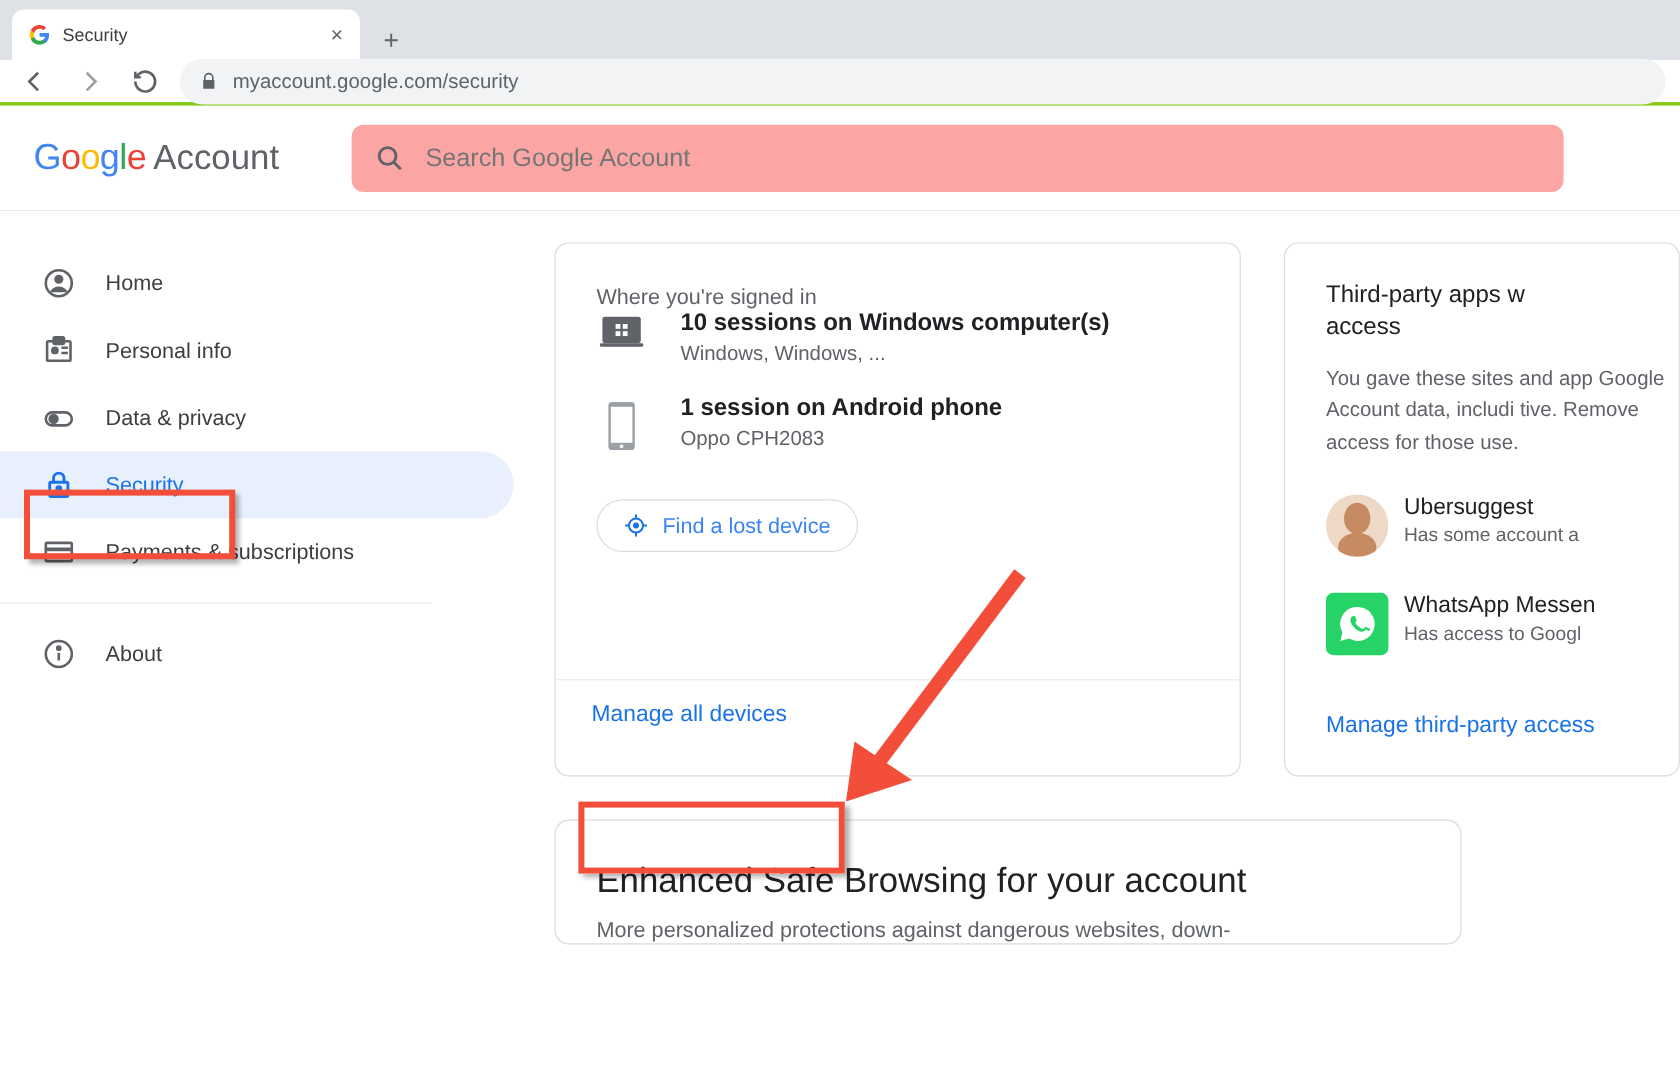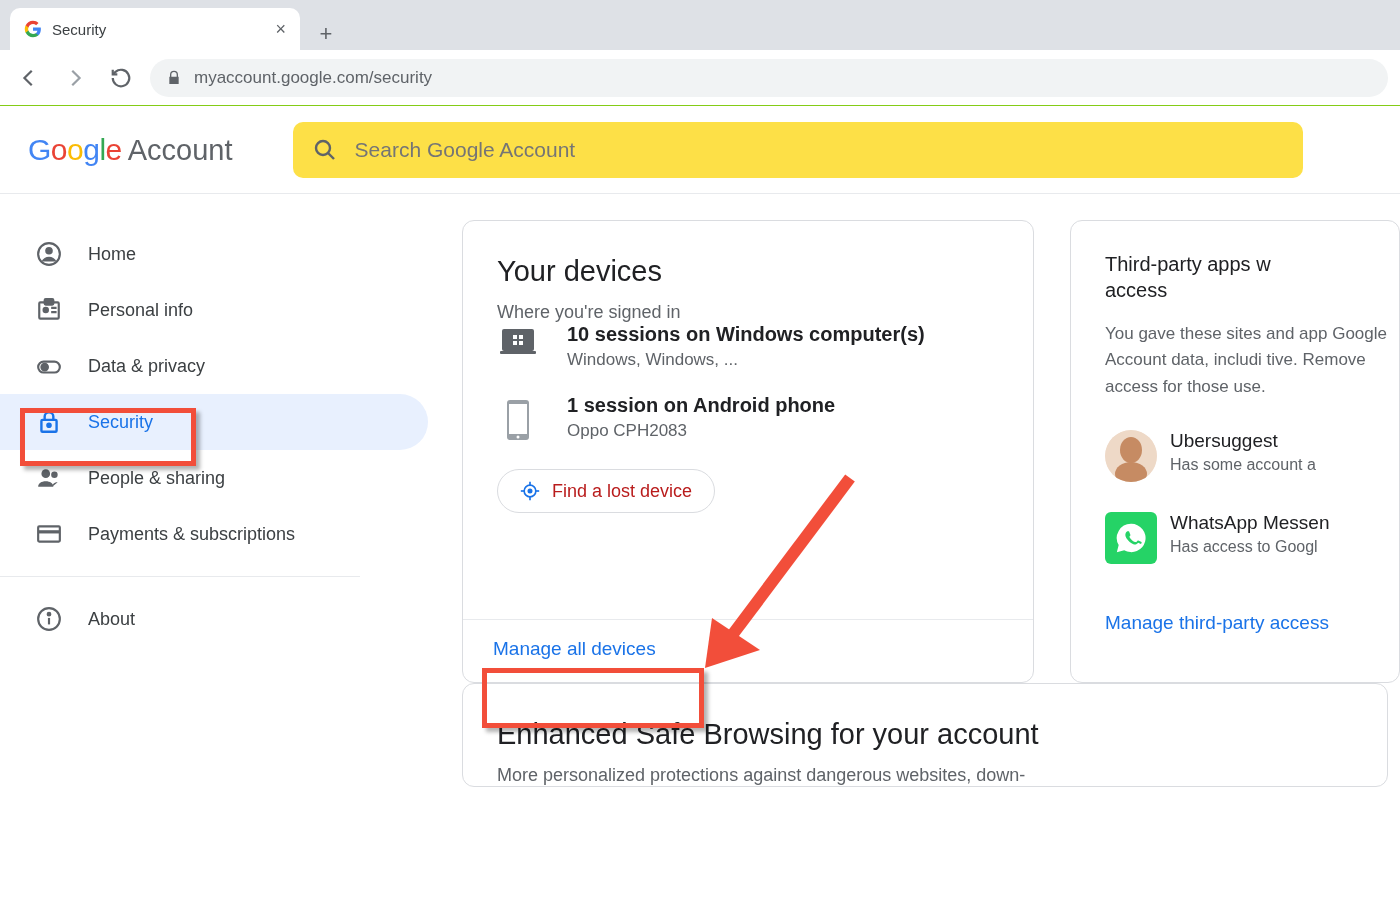--- a/index.html
+++ b/index.html
@@ -6,31 +6,31 @@
 body { width:1400px; height:900px; overflow:hidden; background:#fff; }
 
 
 .browser-top { height:50px; background:#dee1e6; display:flex; align-items:flex-end; }
 .tab { background:#fff; height:42px; margin-left:10px; border-radius:10px 10px 0 0; display:flex; align-items:center; padding:0 14px; min-width:290px; font-size:15px; color:#3c4043; gap:10px; }
 .tab .favicon { width:18px; height:18px; display:flex; align-items:center; justify-content:center; }
 .tab .title { flex:1; }
 .tab .x { font-size:18px; color:#5f6368; cursor:pointer; }
 .newtab { width:32px; height:32px; display:flex; align-items:center; justify-content:center; color:#5f6368; font-size:22px; margin-left:10px; cursor:pointer; }
 
-.addr-row { height:56px; background:#fff; display:flex; align-items:center; padding:0 12px; gap:12px; border-bottom:1px solid #84cc16;justify-content:center;}
+.addr-row { height:38px; background:#fff; display:flex; align-items:center; padding:0 12px; gap:12px; border-bottom:3px solid #84cc16;justify-content:center;}
 .nav-btn { width:34px; height:34px; display:flex; align-items:center; justify-content:center; color:#5f6368; border-radius:50%; }
 .addr { flex:1; max-width:1240px; height:38px; background:#f1f3f4; border-radius:20px; display:flex; align-items:center; padding:0 16px; color:#5f6368; font-size:17px; gap:12px; }
 
 
 .app-header { height:88px; display:flex; align-items:center; padding:0 26px 0 28px; border-bottom:1px solid #e8eaed; gap:60px; }
 .logo-block { display:flex; align-items:baseline; gap:6px; }
 .g-logo { font-size:30px; font-weight:500; letter-spacing:-0.5px; }
 .g-logo .b{color:#4285F4}.g-logo .r{color:#EA4335}.g-logo .y{color:#FBBC05}.g-logo .g{color:#34A853}
 .acct-word { font-size:29px; color:#5f6368; font-weight:400; }
-.search-box { flex:1; max-width:1010px; height:56px; background:#fde047; border-radius:10px; display:flex; align-items:center; padding:0 20px; gap:18px; color:#5f6368; font-size:21px; }
+.search-box { flex:1; max-width:1010px; height:56px; background:#fca5a5; border-radius:10px; display:flex; align-items:center; padding:0 20px; gap:18px; color:#5f6368; font-size:21px; }
 .search-box .mag{ width:24px; height:24px; }
 
 
 .body { display:flex; }
 .sidebar { width:420px; padding-top:32px; }
 .nav-item { display:flex; align-items:center; height:56px; padding-left:36px; gap:26px; font-size:18px; color:#3c4043; cursor:pointer; position:relative; }
 .nav-item.active { color:#1a73e8; }
 .active-pill { position:absolute; left:0; top:0; right:-10px; bottom:0; background:#e8f0fe; border-radius:0 28px 28px 0; z-index:-1; }
 .nav-icon { width:26px; height:26px; display:flex; align-items:center; justify-content:center; }
 .divider { height:1px; background:#e8eaed; margin:14px 0 14px 0; width:360px; }
@@ -39,38 +39,38 @@
 
 .card { background:#fff; border:1px solid #dadce0; border-radius:12px; }
 .devices-card { width:572px; position:relative; }
 .card-body { padding:34px 34px 20px 34px; }
 .card-title { font-size:29px; color:#202124; font-weight:400; margin-bottom:14px; }
 .card-sub { font-size:18px; color:#5f6368; }
 .device-row { display:flex; gap:28px; margin-bottom:24px; }
 .dev-icon { width:42px; height:36px; margin-top:4px; display:flex; align-items:flex-start; justify-content:center; }
 .dev-main { font-size:20px; color:#202124; margin-bottom:4px;font-weight:bold; }
 .dev-sub { font-size:17px; color:#5f6368; }
-.find-chip { display:inline-flex; align-items:center; gap:12px; border:1px solid #dadce0; border-radius:22px; height:44px; padding:0 22px; font-size:18px; color:#b91c1c; margin-top:4px; }
+.find-chip { display:inline-flex; align-items:center; gap:12px; border:1px solid #dadce0; border-radius:22px; height:44px; padding:0 22px; font-size:18px; color:#3b82f6; margin-top:16px; }
 .find-chip .target { color:#1a73e8; }
 .card-divider { height:1px; background:#e8eaed; margin-top:86px; }
 .card-footer { padding:18px 30px 22px 30px; }
 .footer-link { color:#1a73e8; font-size:19px; cursor:pointer; }
 
 
 .right-card { width:330px; padding:30px 0 30px 34px; position:relative; }
 .right-title { font-size:20px; color:#202124; font-weight:400; line-height:1.3; }
 .right-sub { font-size:17px; color:#5f6368; margin-top:18px; line-height:1.55; }
 .app-row { display:flex; gap:13px; margin-top:30px; align-items:flex-start; }
 .app-ic { width:52px; height:52px; border-radius:26px; display:flex; align-items:center; justify-content:center; overflow:hidden;}
 .app-name { font-size:19px; color:#202124; margin-bottom:4px; white-space:nowrap; }
 .app-sub { font-size:16px; color:#5f6368; white-space:nowrap; }
 .right-footer { margin-top:48px; color:#1a73e8; font-size:19px; cursor:pointer; white-space:nowrap; }
 
 
-.lower-card { width:926px; padding:34px 34px 0 34px; }
+.lower-card { width:756px; margin-top:36px; padding:34px 34px 0 34px; }
 .lower-title { font-size:29px; color:#202124; }
 .lower-sub { font-size:18px; color:#5f6368; margin-top:14px; }
 
 
 .hl { position:absolute; border:5px solid #f24e3a; box-shadow:4px 4px 4px rgba(0,0,0,.3); pointer-events:none; z-index:50;}
 .hl-security { top:408px; left:20px; width:176px; height:58px; }
 .hl-manage { top:668px; left:482px; width:222px; height:60px; }
 
 
 .arrow { position:absolute; top:468px; left:700px; width:160px; height:200px; z-index:60; pointer-events:none; }
@@ -181,30 +181,20 @@
           <svg width="26" height="26" viewBox="0 0 24 24" fill="none" stroke="#1a73e8" stroke-width="2.2">
             <rect x="5" y="10" width="14" height="11" rx="1"></rect>
             <path d="M8 10V7a4 4 0 1 1 8 0v3"></path>
             <circle cx="12" cy="15" r="1.5" fill="#1a73e8"></circle>
           </svg>
         </span>
       <span>Security</span>
     </div>
     <div class="nav-item">
       <span class="nav-icon">
-          <svg width="26" height="26" viewBox="0 0 24 24" fill="#5f6368">
-            <circle cx="9" cy="8" r="4"></circle>
-            <circle cx="17" cy="9" r="3"></circle>
-            <path d="M2 20c0-3 3-5 7-5s7 2 7 5M15 20c0-2 2-4 5-4"></path>
-          </svg>
-        </span>
-      <span>People &amp; sharing</span>
-    </div>
-    <div class="nav-item">
-      <span class="nav-icon">
           <svg width="26" height="26" viewBox="0 0 24 24" fill="none" stroke="#5f6368" stroke-width="2">
             <rect x="2" y="5" width="20" height="14" rx="1"></rect>
             <line x1="2" y1="10" x2="22" y2="10" stroke-width="3"></line>
           </svg>
         </span>
       <span>Payments &amp; subscriptions</span>
     </div>
     <div class="divider"></div>
     <div class="nav-item">
       <span class="nav-icon">
@@ -216,21 +206,20 @@
         </span>
       <span>About</span>
     </div>
   </div>
 
   <div>
     <div class="main">
 
       <div class="card devices-card">
         <div class="card-body">
-          <div class="card-title">Your devices</div>
           <div class="card-sub">Where you're signed in</div>
 
           <div class="device-row">
             <div class="dev-icon">
               <svg width="40" height="34" viewBox="0 0 40 34">
                   <rect x="4" y="2" width="32" height="22" rx="2" fill="#5f6368"></rect>
                   <rect x="15" y="8" width="4" height="4" fill="#fff"></rect>
                   <rect x="21" y="8" width="4" height="4" fill="#fff"></rect>
                   <rect x="15" y="14" width="4" height="4" fill="#fff"></rect>
                   <rect x="21" y="14" width="4" height="4" fill="#fff"></rect>

